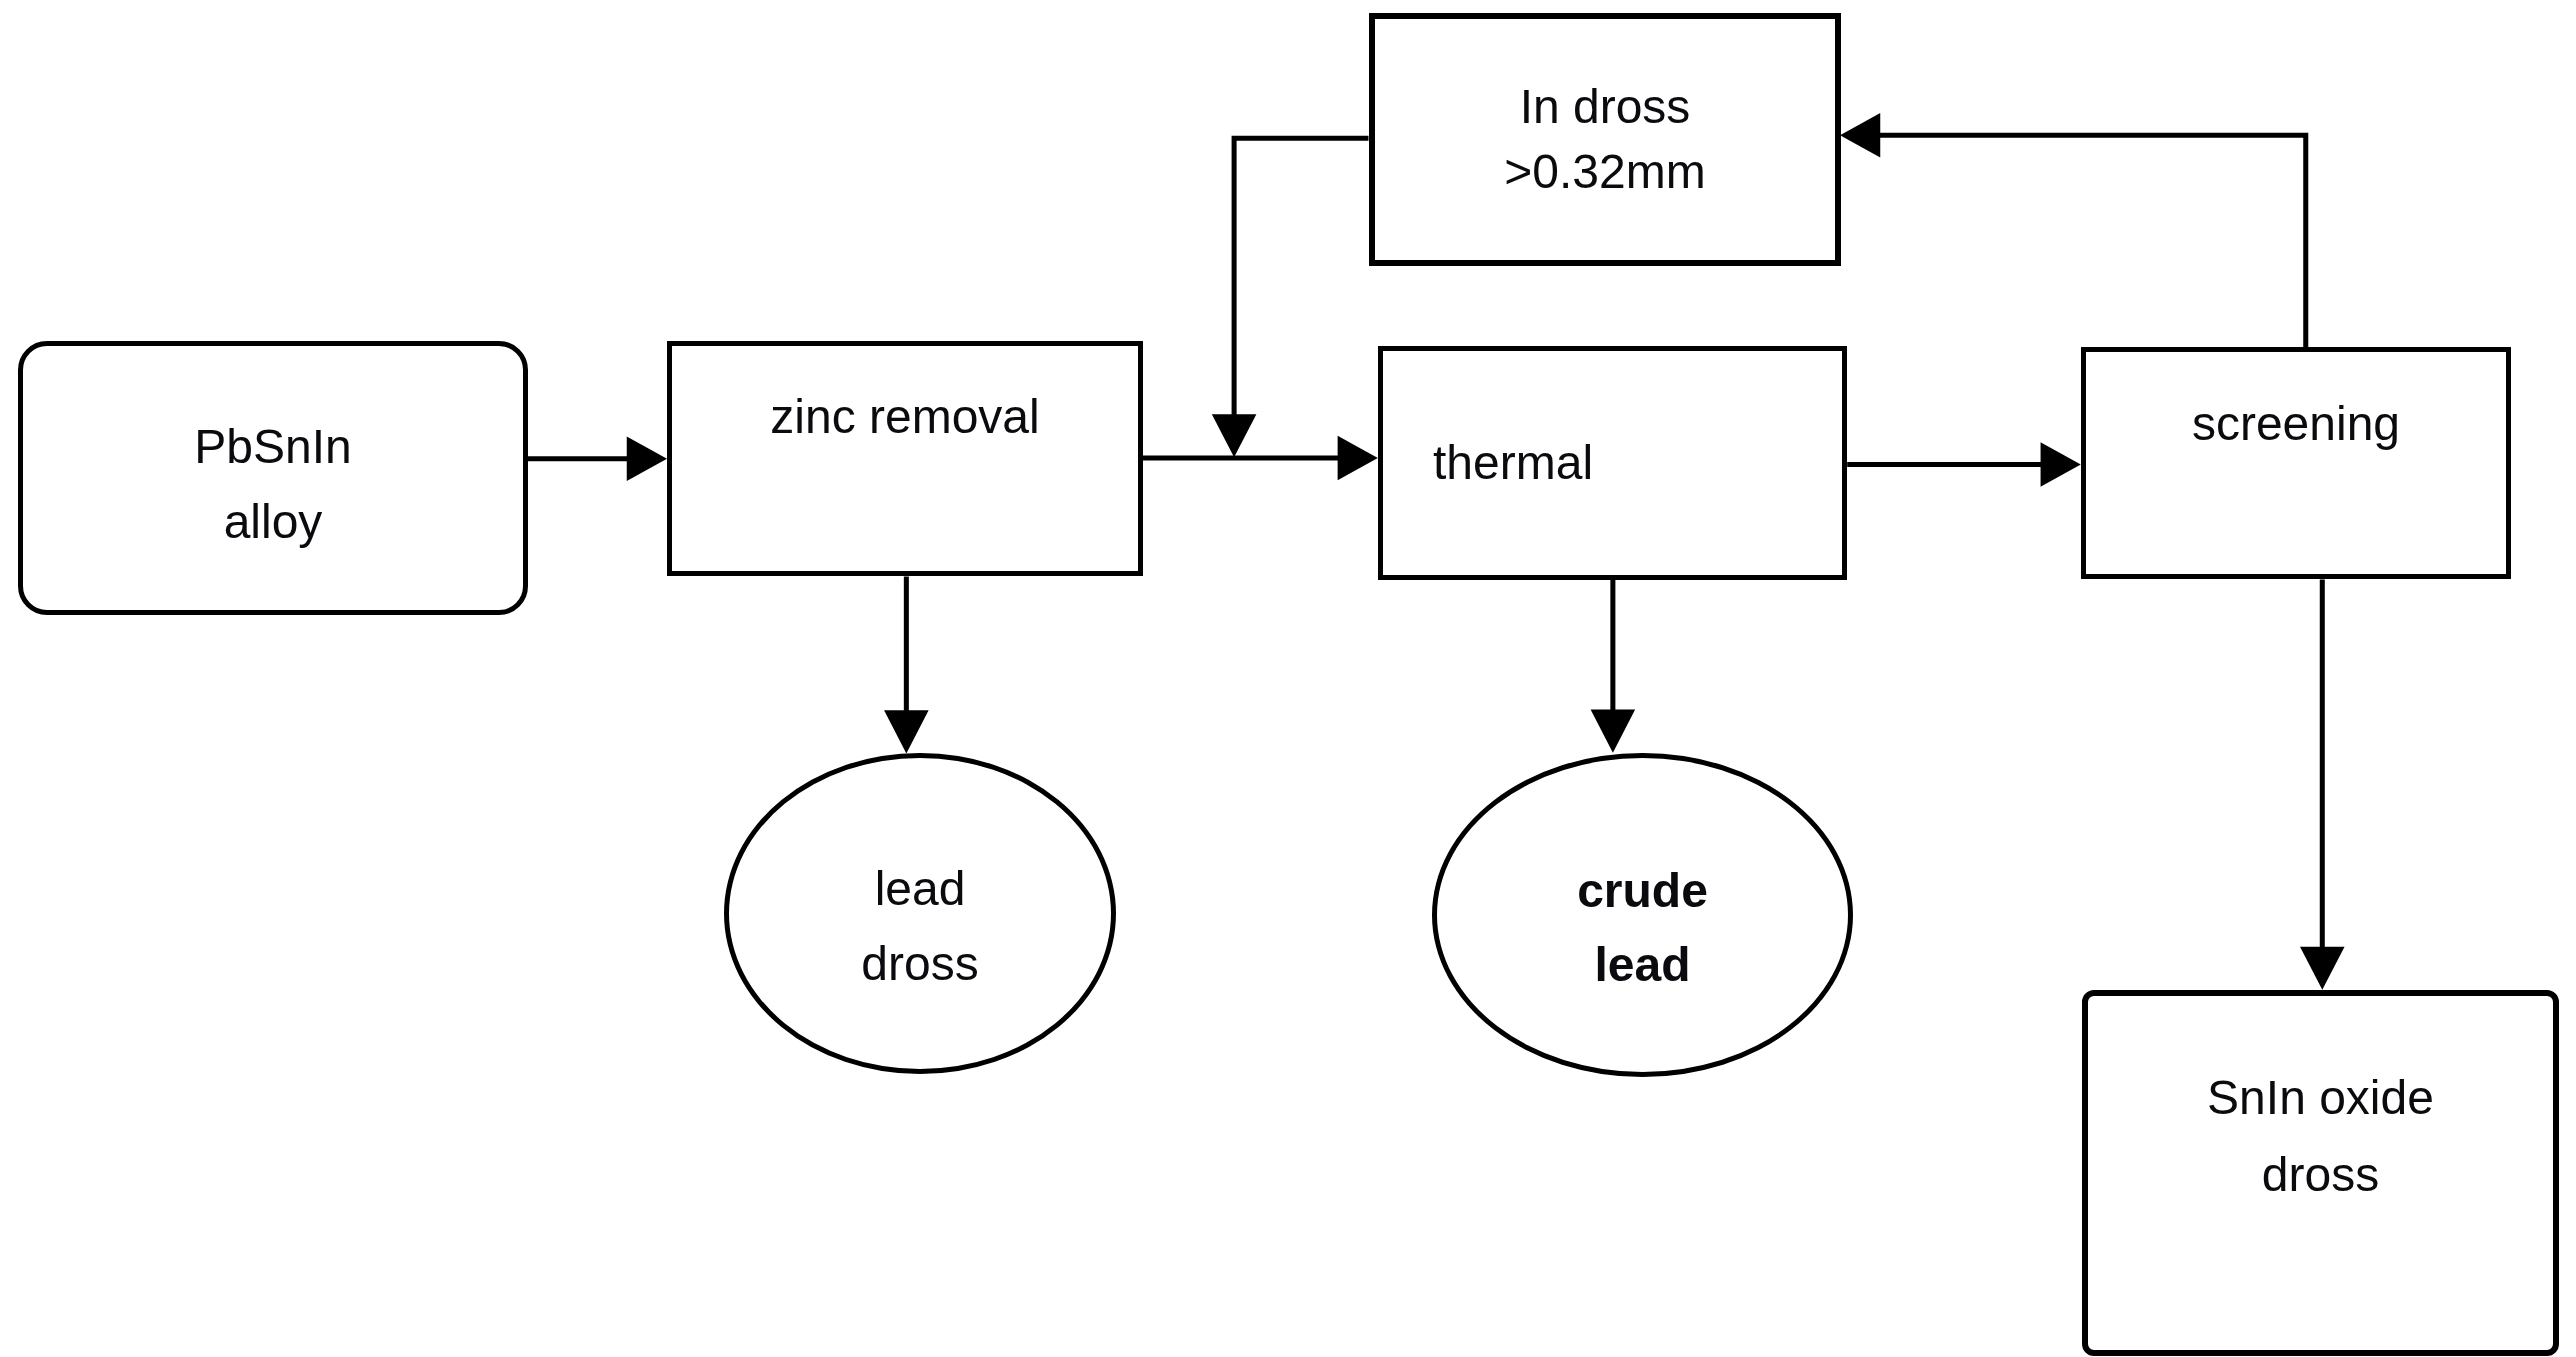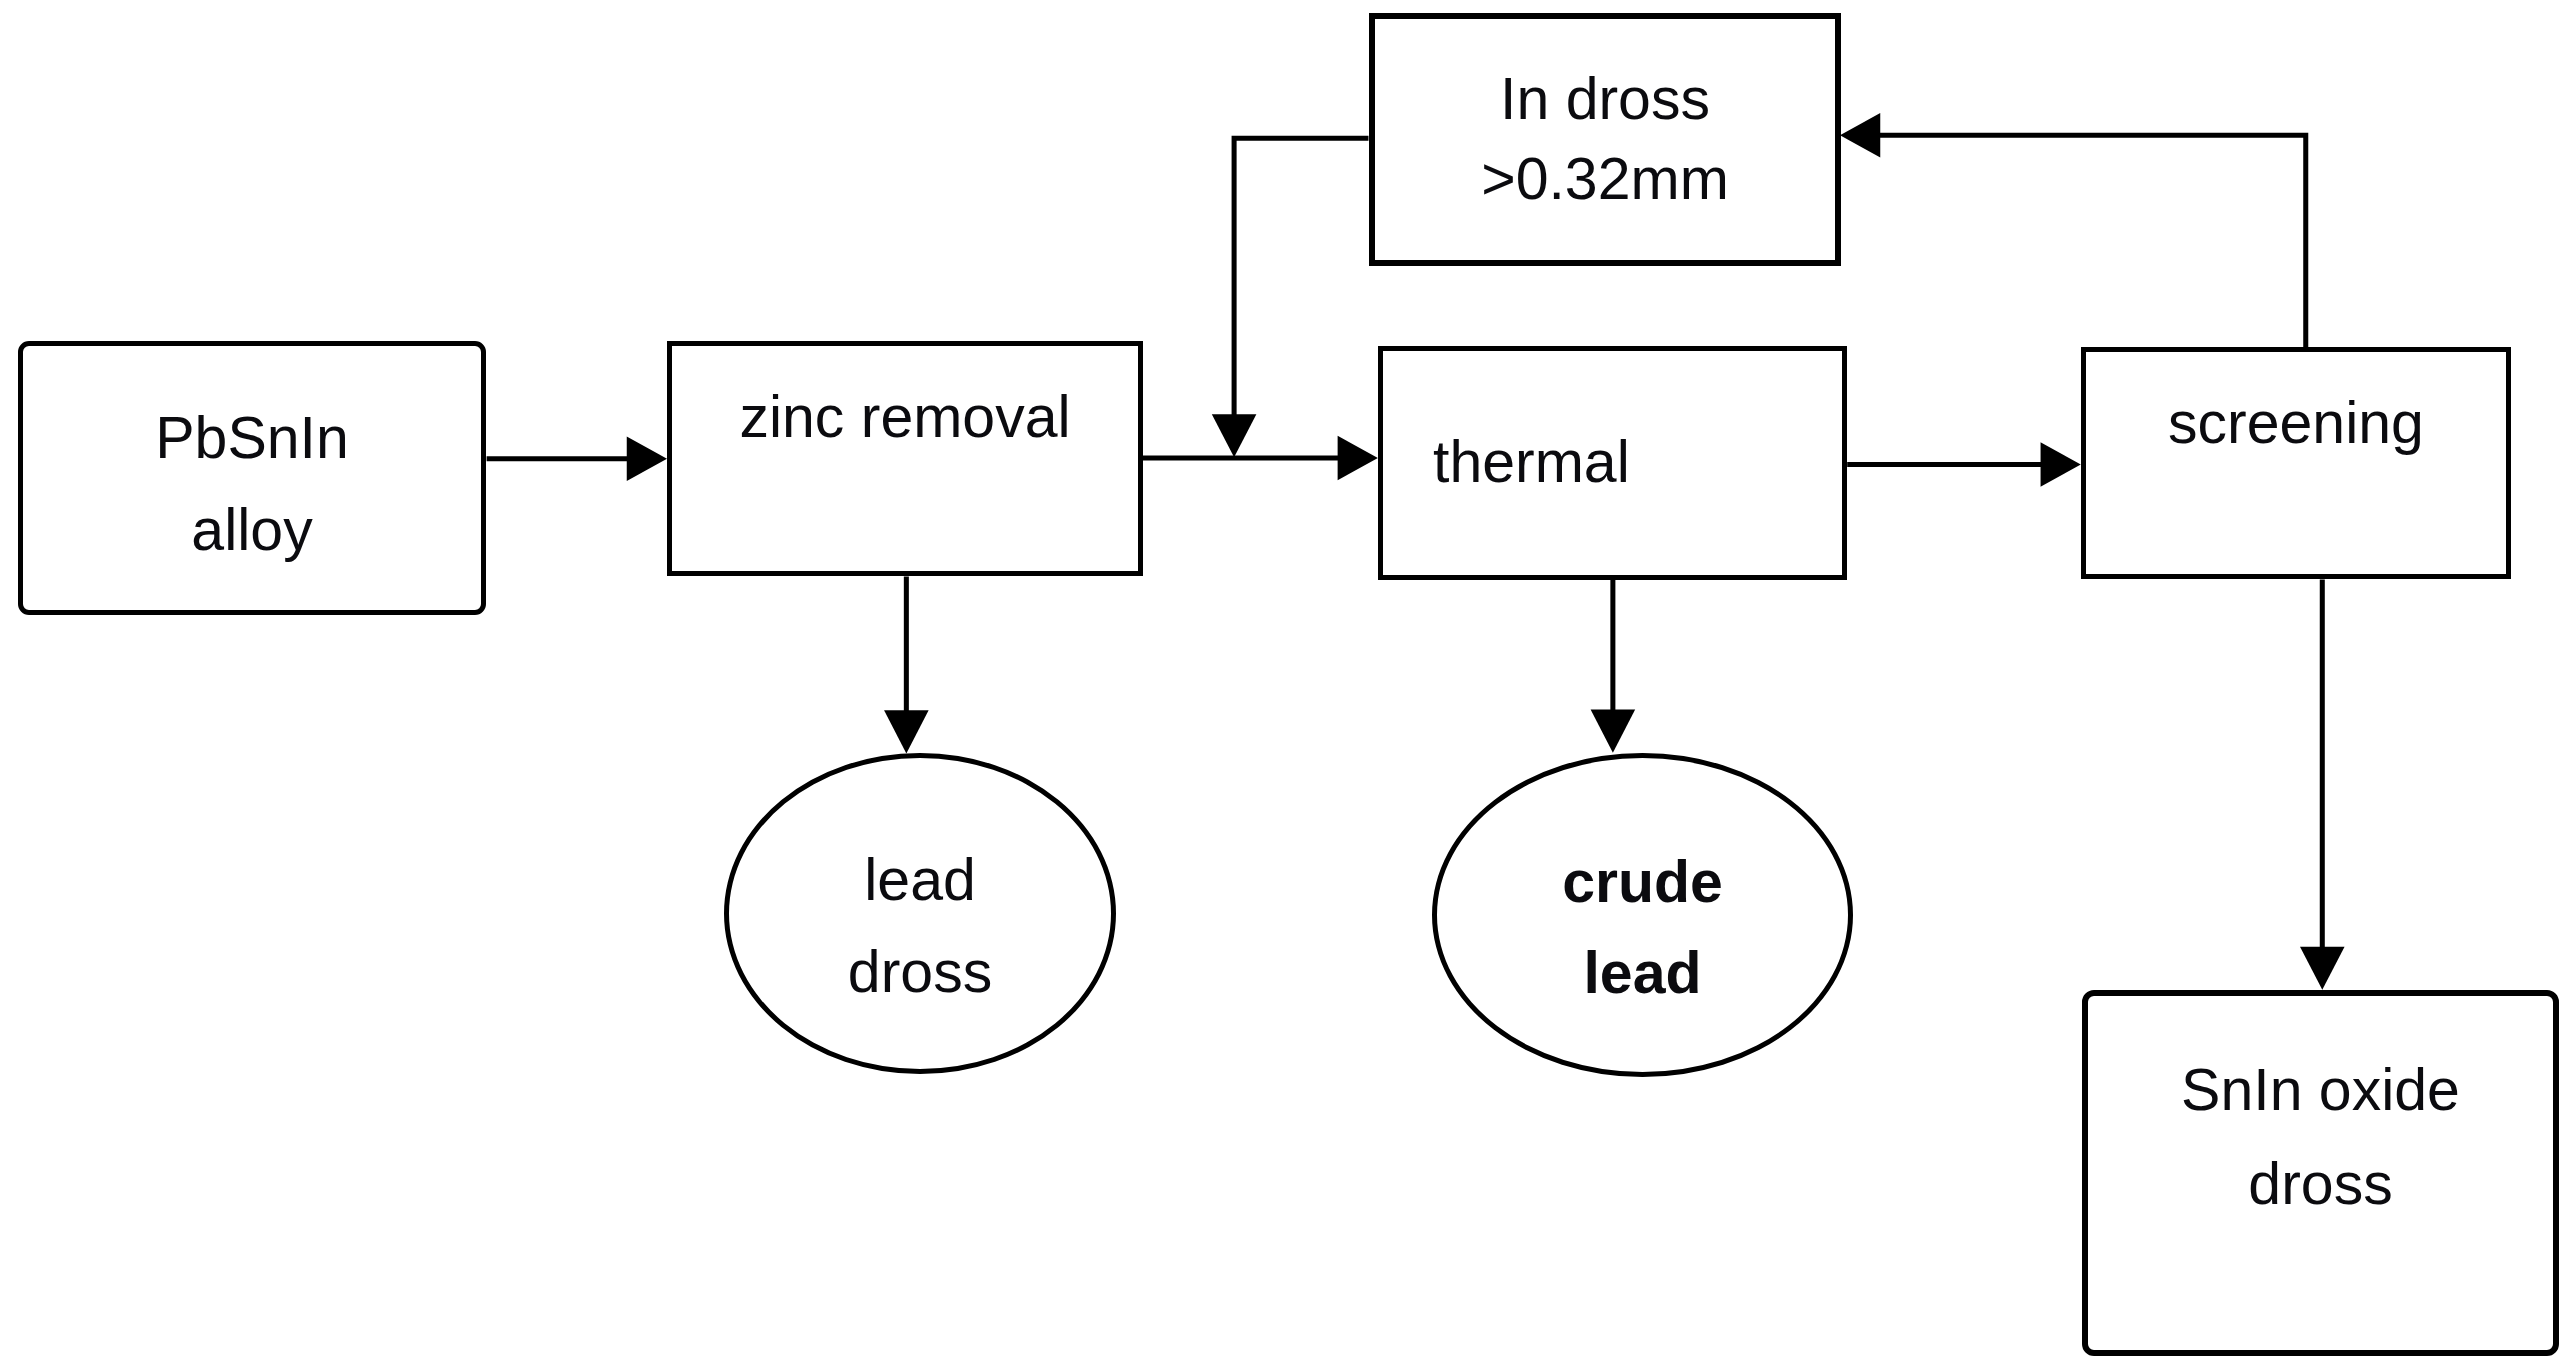--- a/index.html
+++ b/index.html
@@ -34,28 +34,28 @@
   }
   .node {
     position: absolute;
     box-sizing: border-box;
     background: #ffffff;
     display: flex;
     flex-direction: column;
     align-items: center;
     justify-content: center;
     text-align: center;
-    font-size: 59px;
+    font-size: 48px;
     line-height: 1.5;
   }
   .node .line { white-space: nowrap; }
 
   #node-pbsnin-alloy {
-    left: 18px; top: 341px; width: 468px; height: 274px;
-    border: 5.8px solid #000; border-radius: 11px;
+    left: 18px; top: 341px; width: 510px; height: 274px;
+    border: 5.8px solid #000; border-radius: 29px;
     line-height: 1.55; padding-top: 13px;
   }
   #node-zinc-removal {
     left: 667px; top: 341px; width: 476px; height: 235px;
     border: 5.8px solid #000;
     padding-bottom: 83px;
   }
   #node-in-dross {
     left: 1369px; top: 13px; width: 472px; height: 253px;
     border: 6.5px solid #000;

